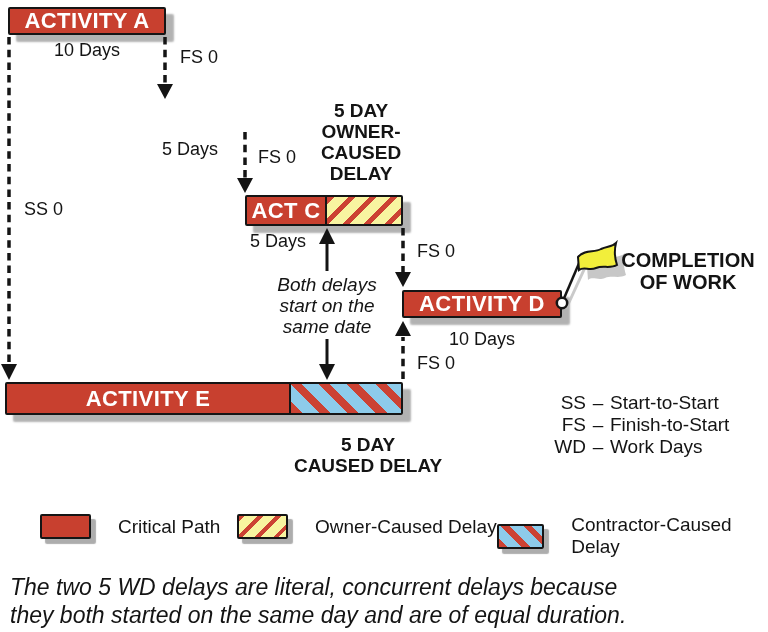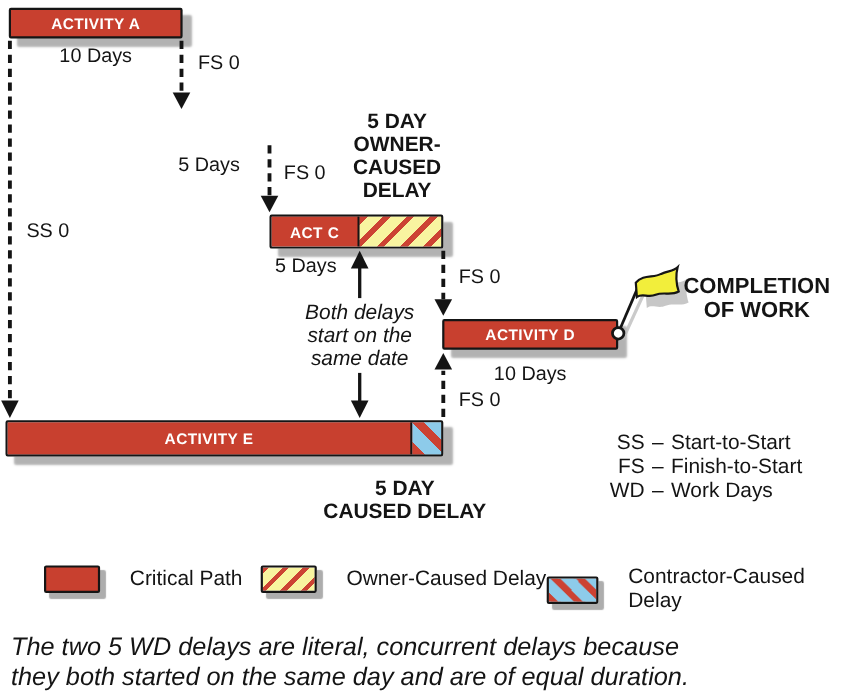--- a/index.html
+++ b/index.html
@@ -3,35 +3,35 @@
 <meta charset="utf-8">
 <style>
   html,body{margin:0;padding:0;background:#fff;}
   .canvas{position:relative;width:768px;height:632px;background:#ffffff;
           font-family:"Liberation Sans",sans-serif;color:#141414;overflow:hidden;}
 
   
   .bar{position:absolute;display:flex;align-items:center;justify-content:center;
        background:#C8402F;border:2.5px solid #151515;border-radius:2px;
        box-shadow:8px 7px 2px rgba(0,0,0,.30);box-sizing:border-box;z-index:2;}
-  .bar-label{color:#ffffff;font-weight:bold;font-size:14px;letter-spacing:.4px;white-space:nowrap;}
+  .bar-label{color:#ffffff;font-weight:bold;font-size:22px;letter-spacing:.4px;white-space:nowrap;}
   .bar.split{justify-content:space-between;background:none;padding:0;}
   .sec{height:100%;box-sizing:border-box;}
   .sec.red{background:#C8402F;display:flex;align-items:center;justify-content:center;
            border-right:2.5px solid #151515;}
   .owner-hatch{flex:1;background:repeating-linear-gradient(135deg,#CC4233 0 5px,#F8F4A0 5px 15px);}
   .contractor-hatch{flex:1;background:repeating-linear-gradient(45deg,#CC4233 0 8px,#8DCBEA 8px 20px);}
 
   #bar-a{left:8px;top:7px;width:158px;height:28px;}
   #bar-b{left:165px;top:101px;width:80px;height:29px;}
   #bar-c{left:245px;top:195px;width:158px;height:31px;}
   #bar-c .sec.red{width:80px;}
   #bar-d{left:402px;top:290px;width:160px;height:28px;}
   #bar-e{left:5px;top:382px;width:398px;height:33px;}
-  #bar-e .sec.red{width:368px;}
+  #bar-e .sec.red{width:284px;}
 
   
   .t{position:absolute;font-size:18px;z-index:4;white-space:nowrap;}
   .center{text-align:center;}
   #dur-a{left:8px;top:40px;width:158px;}
   #fs-ab{left:180px;top:47px;}
   #dur-b{left:140px;top:139px;width:100px;}
   #fs-bc{left:258px;top:147px;}
   #dur-c{left:233px;top:231px;width:90px;}
   #ss-label{left:24px;top:199px;}

